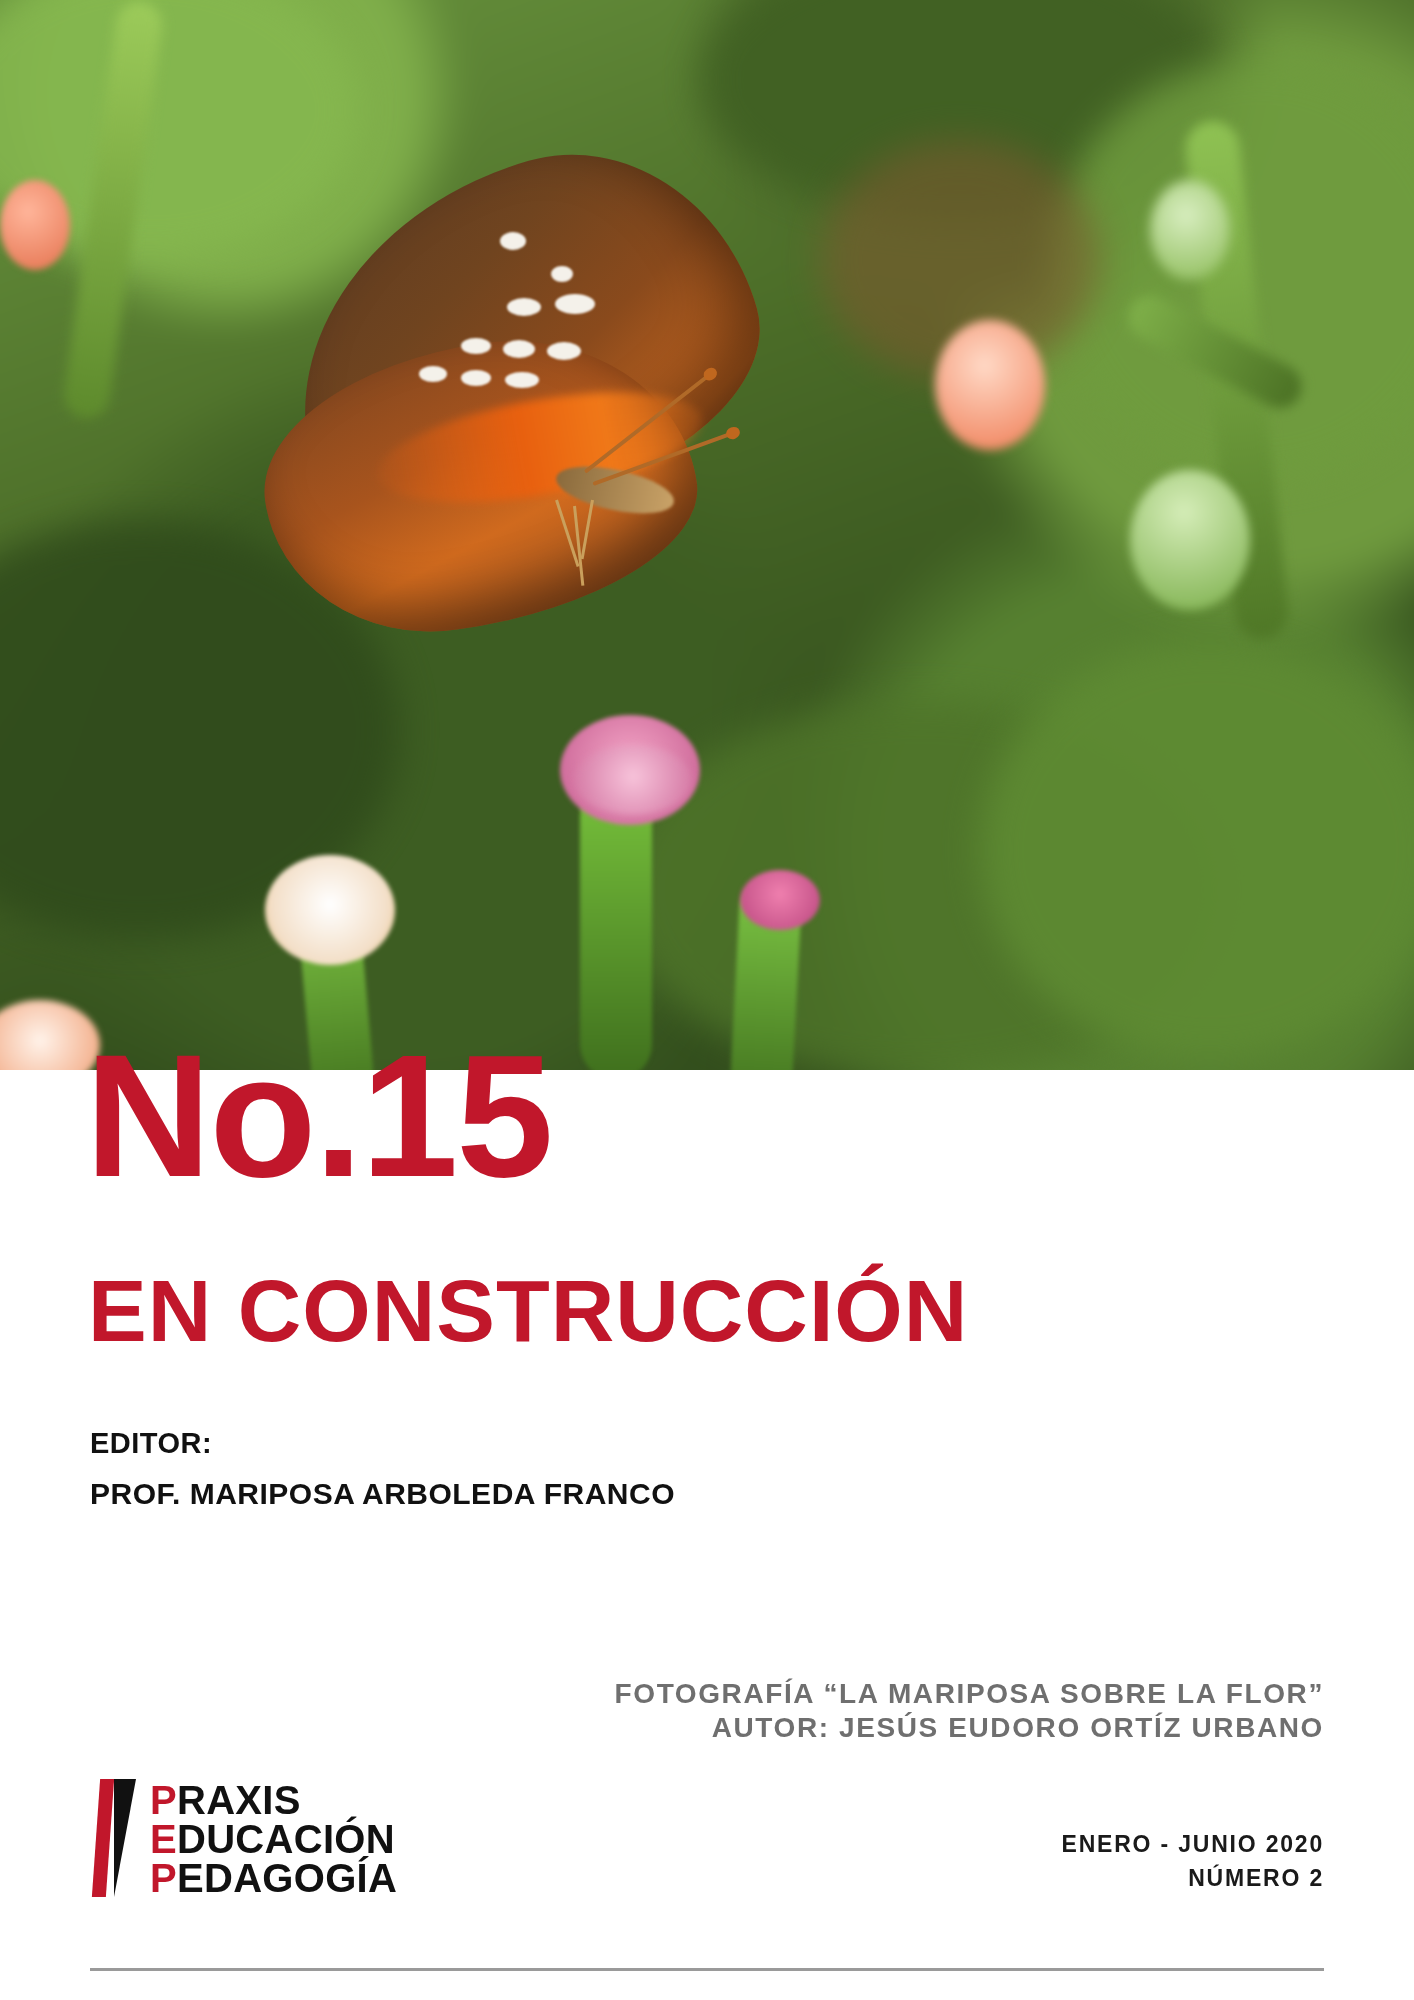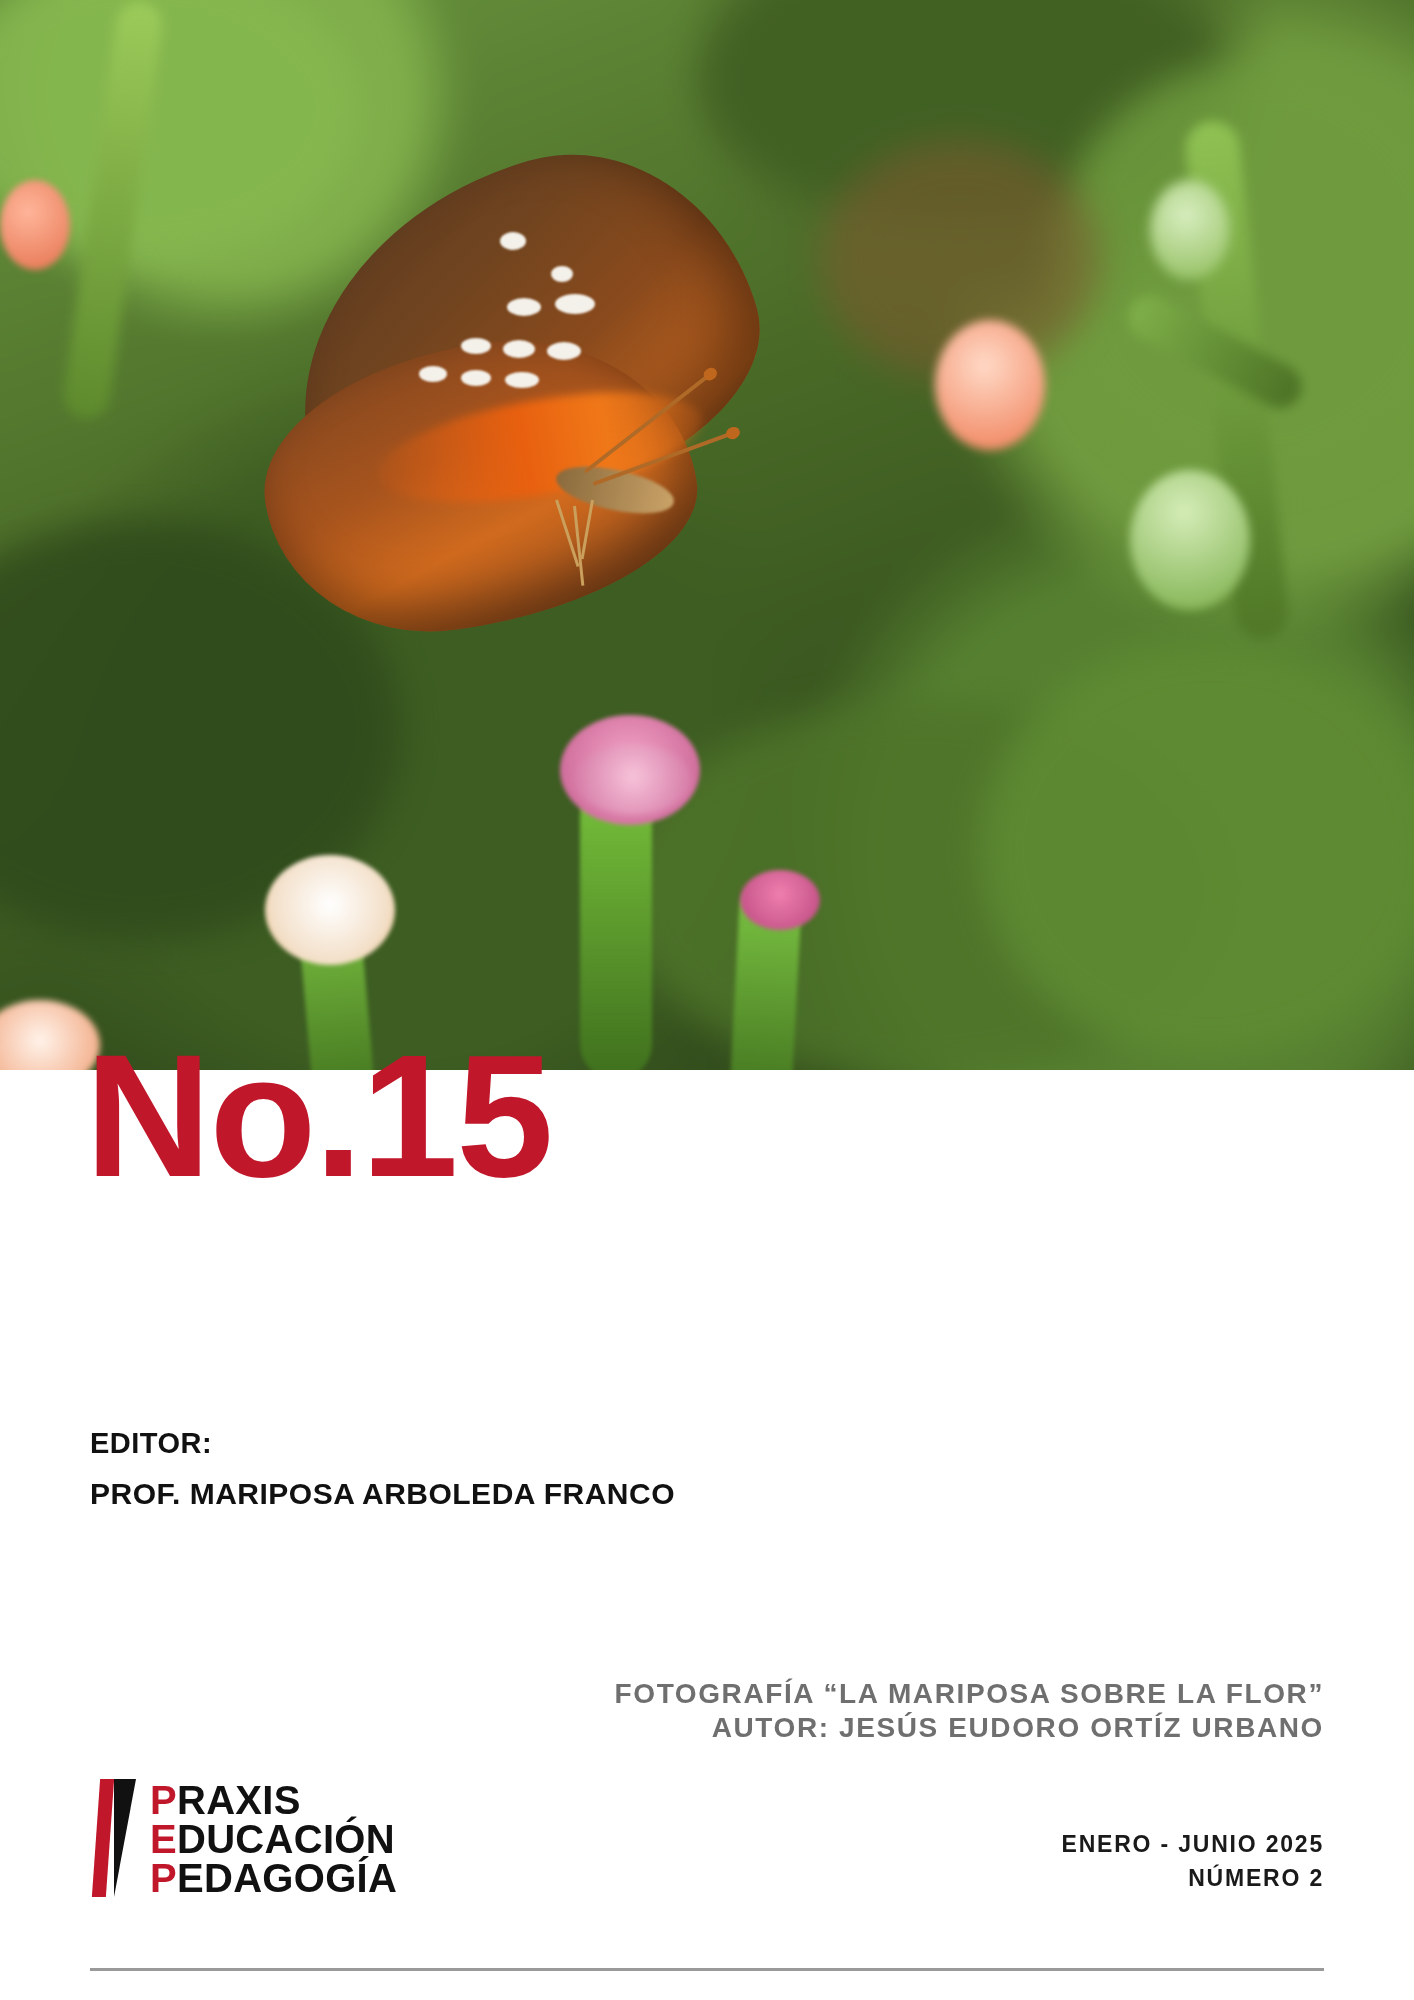--- a/index.html
+++ b/index.html
@@ -328,32 +328,33 @@
     <div class="leg" style="left:300px;top:330px;height:70px;transform:rotate(-18deg);"></div>
     <div class="leg" style="left:318px;top:336px;height:80px;transform:rotate(-6deg);"></div>
     <div class="leg" style="left:336px;top:330px;height:60px;transform:rotate(10deg);"></div>
   </div>
 </div>
 
 <div class="text-panel">
 
   <div class="issue-number">No.15</div>
 
+  <div class="issue-subtitle">EN CONSTRUCCIÓN</div>
 
   <div class="editor-label">EDITOR:</div>
 
   <div class="editor-name">PROF. MARIPOSA ARBOLEDA FRANCO</div>
 
   <div class="photo-credit">
     <div>FOTOGRAFÍA “LA MARIPOSA SOBRE LA FLOR”</div>
     <div>AUTOR: JESÚS EUDORO ORTÍZ URBANO</div>
   </div>
 
   <div class="issue-date">
-    <div>ENERO - JUNIO 2025</div>
+    <div>ENERO - JUNIO 2020</div>
     <div>NÚMERO 2</div>
   </div>
 
   <div class="logo">
     <div class="logo-mark">
       <div class="bar-red"></div>
       <div class="bar-black"></div>
     </div>
     <div class="logo-text">
       <div class="logo-line">

